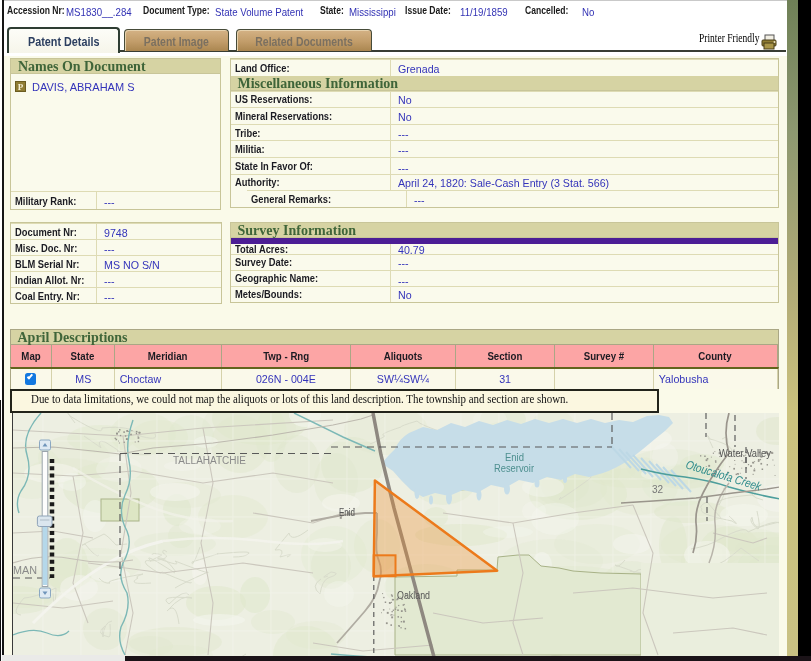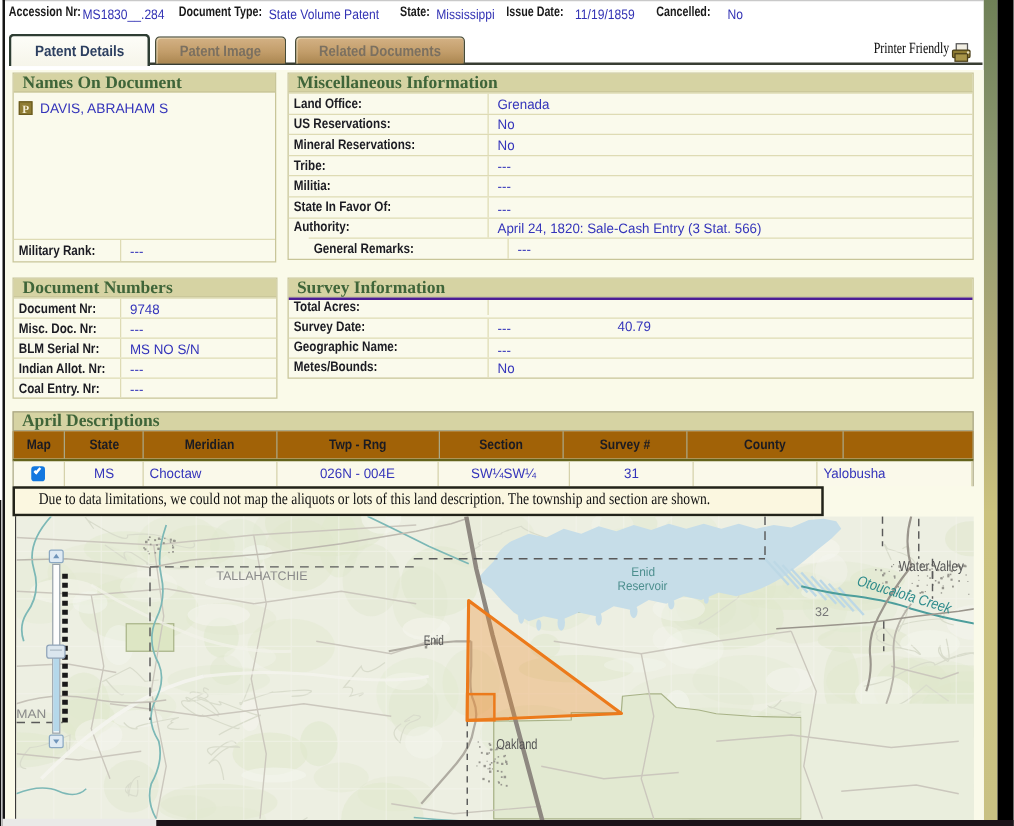--- a/index.html
+++ b/index.html
@@ -40,29 +40,29 @@
       <div style="position:absolute;left:21px;top:7px;color:#3434ba;font-size:11px;white-space:nowrap;">DAVIS, ABRAHAM S</div>
     </div>
     <div style="display:flex;height:18px;border-top:1px solid #dedbb4;align-items:center;">
       <div style="width:86px;padding-left:4px;border-right:1px solid #dedbb4;align-self:stretch;display:flex;align-items:center;overflow:visible;">
         <span style="font-weight:bold;color:#1b1b22;font-size:11px;white-space:nowrap;display:inline-block;transform:scaleX(.85);transform-origin:0 50%;">Military Rank:</span>
       </div>
       <div style="padding-left:7px;overflow:visible;"><span style="color:#3434ba;font-size:11px;white-space:nowrap;display:inline-block;transform:scaleX(.97);transform-origin:0 50%;">---</span></div>
     </div>
   </div>
 <div style="position:absolute;left:229.5px;top:58px;width:549px;background:#fafaec;border:1px solid #c8c599;">
+    <div style="display:flex;height:16.6px;border-top:1px solid #dedbb4;align-items:center;">
+      <div style="width:160px;padding-left:4px;border-right:1px solid #dedbb4;align-self:stretch;display:flex;align-items:center;overflow:visible;">
+        <span style="font-weight:bold;color:#1b1b22;font-size:11px;white-space:nowrap;display:inline-block;transform:scaleX(.85);transform-origin:0 50%;">Land Office:</span>
+      </div>
+      <div style="padding-left:7px;overflow:visible;"><span style="color:#3434ba;font-size:11px;white-space:nowrap;display:inline-block;transform:scaleX(.97);transform-origin:0 50%;">Grenada</span></div>
+    </div>
     <div style="height:15px;background:#d6d3a3;border-bottom:1px solid #c8c599;font-family:'Liberation Serif',serif;font-weight:bold;font-size:14px;color:#3f6539;padding-left:7px;line-height:15px;">Miscellaneous Information</div>
     <div style="display:flex;height:16.6px;border-top:1px solid #dedbb4;align-items:center;">
       <div style="width:160px;padding-left:4px;border-right:1px solid #dedbb4;align-self:stretch;display:flex;align-items:center;overflow:visible;">
-        <span style="font-weight:bold;color:#1b1b22;font-size:11px;white-space:nowrap;display:inline-block;transform:scaleX(.85);transform-origin:0 50%;">Land Office:</span>
-      </div>
-      <div style="padding-left:7px;overflow:visible;"><span style="color:#3434ba;font-size:11px;white-space:nowrap;display:inline-block;transform:scaleX(.97);transform-origin:0 50%;">Grenada</span></div>
-    </div>
-    <div style="display:flex;height:16.6px;border-top:1px solid #dedbb4;align-items:center;">
-      <div style="width:160px;padding-left:4px;border-right:1px solid #dedbb4;align-self:stretch;display:flex;align-items:center;overflow:visible;">
         <span style="font-weight:bold;color:#1b1b22;font-size:11px;white-space:nowrap;display:inline-block;transform:scaleX(.85);transform-origin:0 50%;">US Reservations:</span>
       </div>
       <div style="padding-left:7px;overflow:visible;"><span style="color:#3434ba;font-size:11px;white-space:nowrap;display:inline-block;transform:scaleX(.97);transform-origin:0 50%;">No</span></div>
     </div>
     <div style="display:flex;height:16.6px;border-top:1px solid #dedbb4;align-items:center;">
       <div style="width:160px;padding-left:4px;border-right:1px solid #dedbb4;align-self:stretch;display:flex;align-items:center;overflow:visible;">
         <span style="font-weight:bold;color:#1b1b22;font-size:11px;white-space:nowrap;display:inline-block;transform:scaleX(.85);transform-origin:0 50%;">Mineral Reservations:</span>
       </div>
       <div style="padding-left:7px;overflow:visible;"><span style="color:#3434ba;font-size:11px;white-space:nowrap;display:inline-block;transform:scaleX(.97);transform-origin:0 50%;">No</span></div>
     </div>
@@ -91,21 +91,20 @@
       <div style="padding-left:7px;overflow:visible;"><span style="color:#3434ba;font-size:11px;white-space:nowrap;display:inline-block;transform:scaleX(.97);transform-origin:0 50%;">April 24, 1820: Sale-Cash Entry (3 Stat. 566)</span></div>
     </div>
     <div style="display:flex;height:16.6px;border-top:1px solid #dedbb4;align-items:center;margin-left:16px;">
       <div style="width:160px;padding-left:4px;border-right:1px solid #dedbb4;align-self:stretch;display:flex;align-items:center;overflow:visible;">
         <span style="font-weight:bold;color:#1b1b22;font-size:11px;white-space:nowrap;display:inline-block;transform:scaleX(.85);transform-origin:0 50%;">General Remarks:</span>
       </div>
       <div style="padding-left:7px;overflow:visible;"><span style="color:#3434ba;font-size:11px;white-space:nowrap;display:inline-block;transform:scaleX(.97);transform-origin:0 50%;">---</span></div>
     </div>
   </div>
 <div style="position:absolute;left:10px;top:222px;width:212px;background:#fafaec;border:1px solid #c8c599;">
-    <div style="height:15px;background:#d6d3a3;border-bottom:1px solid #c8c599;font-family:'Liberation Serif',serif;font-weight:bold;font-size:14px;color:#3f6539;padding-left:7px;line-height:15px;">Document Numbers</div>
     <div style="display:flex;height:16px;border-top:1px solid #dedbb4;align-items:center;">
       <div style="width:86px;padding-left:4px;border-right:1px solid #dedbb4;align-self:stretch;display:flex;align-items:center;overflow:visible;">
         <span style="font-weight:bold;color:#1b1b22;font-size:11px;white-space:nowrap;display:inline-block;transform:scaleX(.85);transform-origin:0 50%;">Document Nr:</span>
       </div>
       <div style="padding-left:7px;overflow:visible;"><span style="color:#3434ba;font-size:11px;white-space:nowrap;display:inline-block;transform:scaleX(.97);transform-origin:0 50%;">9748</span></div>
     </div>
     <div style="display:flex;height:16px;border-top:1px solid #dedbb4;align-items:center;">
       <div style="width:86px;padding-left:4px;border-right:1px solid #dedbb4;align-self:stretch;display:flex;align-items:center;overflow:visible;">
         <span style="font-weight:bold;color:#1b1b22;font-size:11px;white-space:nowrap;display:inline-block;transform:scaleX(.85);transform-origin:0 50%;">Misc. Doc. Nr:</span>
       </div>
@@ -125,21 +124,21 @@
     </div>
     <div style="display:flex;height:16px;border-top:1px solid #dedbb4;align-items:center;">
       <div style="width:86px;padding-left:4px;border-right:1px solid #dedbb4;align-self:stretch;display:flex;align-items:center;overflow:visible;">
         <span style="font-weight:bold;color:#1b1b22;font-size:11px;white-space:nowrap;display:inline-block;transform:scaleX(.85);transform-origin:0 50%;">Coal Entry. Nr:</span>
       </div>
       <div style="padding-left:7px;overflow:visible;"><span style="color:#3434ba;font-size:11px;white-space:nowrap;display:inline-block;transform:scaleX(.97);transform-origin:0 50%;">---</span></div>
     </div>
   </div>
 <div style="position:absolute;left:229.5px;top:221.5px;width:549px;background:#fafaec;border:1px solid #c8c599;">
     <div style="height:15px;background:#d6d3a3;border-bottom:1px solid #c8c599;font-family:'Liberation Serif',serif;font-weight:bold;font-size:14px;color:#3f6539;padding-left:7px;line-height:15px;">Survey Information</div>
-    <div style="display:flex;height:16px;border-top:2px solid #4c1d95;align-items:center;flex-direction:column;">
+    <div style="display:flex;height:16px;border-top:6px solid #4c1d95;align-items:center;">
       <div style="width:160px;padding-left:4px;border-right:1px solid #dedbb4;align-self:stretch;display:flex;align-items:center;overflow:visible;">
         <span style="font-weight:bold;color:#1b1b22;font-size:11px;white-space:nowrap;display:inline-block;transform:scaleX(.85);transform-origin:0 50%;">Total Acres:</span>
       </div>
       <div style="padding-left:7px;overflow:visible;"><span style="color:#3434ba;font-size:11px;white-space:nowrap;display:inline-block;transform:scaleX(.97);transform-origin:0 50%;">40.79</span></div>
     </div>
     <div style="display:flex;height:16px;border-top:1px solid #dedbb4;align-items:center;">
       <div style="width:160px;padding-left:4px;border-right:1px solid #dedbb4;align-self:stretch;display:flex;align-items:center;overflow:visible;">
         <span style="font-weight:bold;color:#1b1b22;font-size:11px;white-space:nowrap;display:inline-block;transform:scaleX(.85);transform-origin:0 50%;">Survey Date:</span>
       </div>
       <div style="padding-left:7px;overflow:visible;"><span style="color:#3434ba;font-size:11px;white-space:nowrap;display:inline-block;transform:scaleX(.97);transform-origin:0 50%;">---</span></div>
@@ -152,32 +151,35 @@
     </div>
     <div style="display:flex;height:16px;border-top:1px solid #dedbb4;align-items:center;">
       <div style="width:160px;padding-left:4px;border-right:1px solid #dedbb4;align-self:stretch;display:flex;align-items:center;overflow:visible;">
         <span style="font-weight:bold;color:#1b1b22;font-size:11px;white-space:nowrap;display:inline-block;transform:scaleX(.85);transform-origin:0 50%;">Metes/Bounds:</span>
       </div>
       <div style="padding-left:7px;overflow:visible;"><span style="color:#3434ba;font-size:11px;white-space:nowrap;display:inline-block;transform:scaleX(.97);transform-origin:0 50%;">No</span></div>
     </div>
   </div>
 
 <div style="position:absolute;left:9.5px;top:328.5px;width:769.5px;background:#d6d3a3;border:1px solid #aaa785;height:16.5px;font-family:'Liberation Serif',serif;font-weight:bold;font-size:14px;color:#3f6539;padding-left:7px;line-height:15px;">April Descriptions</div>
-<div style="position:absolute;left:9.5px;top:345px;width:769.5px;display:flex;height:22px;background:#a16207;border-left:1px solid #aaa785;border-right:1px solid #aaa785;">
+<div style="position:absolute;left:9.5px;top:345px;width:769.5px;display:flex;height:22px;background:#fca5a5;border-left:1px solid #aaa785;border-right:1px solid #aaa785;">
     <div style="width:41.5px;border-right:1px solid #aaa785;display:flex;align-items:center;justify-content:center;">
       <span style="font-weight:bold;font-size:11px;color:#1b1b22;white-space:nowrap;display:inline-block;transform:scaleX(.88);">Map</span>
     </div>
     <div style="width:63px;border-right:1px solid #aaa785;display:flex;align-items:center;justify-content:center;">
       <span style="font-weight:bold;font-size:11px;color:#1b1b22;white-space:nowrap;display:inline-block;transform:scaleX(.88);">State</span>
     </div>
     <div style="width:107px;border-right:1px solid #aaa785;display:flex;align-items:center;justify-content:center;">
       <span style="font-weight:bold;font-size:11px;color:#1b1b22;white-space:nowrap;display:inline-block;transform:scaleX(.88);">Meridian</span>
     </div>
     <div style="width:130px;border-right:1px solid #aaa785;display:flex;align-items:center;justify-content:center;">
       <span style="font-weight:bold;font-size:11px;color:#1b1b22;white-space:nowrap;display:inline-block;transform:scaleX(.88);">Twp - Rng</span>
+    </div>
+    <div style="width:105px;border-right:1px solid #aaa785;display:flex;align-items:center;justify-content:center;">
+      <span style="font-weight:bold;font-size:11px;color:#1b1b22;white-space:nowrap;display:inline-block;transform:scaleX(.88);">Aliquots</span>
     </div>
     <div style="width:99px;border-right:1px solid #aaa785;display:flex;align-items:center;justify-content:center;">
       <span style="font-weight:bold;font-size:11px;color:#1b1b22;white-space:nowrap;display:inline-block;transform:scaleX(.88);">Section</span>
     </div>
     <div style="width:99px;border-right:1px solid #aaa785;display:flex;align-items:center;justify-content:center;">
       <span style="font-weight:bold;font-size:11px;color:#1b1b22;white-space:nowrap;display:inline-block;transform:scaleX(.88);">Survey #</span>
     </div>
     <div style="width:124.5px;border-right:1px solid #aaa785;display:flex;align-items:center;justify-content:center;">
       <span style="font-weight:bold;font-size:11px;color:#1b1b22;white-space:nowrap;display:inline-block;transform:scaleX(.88);">County</span>
     </div>

